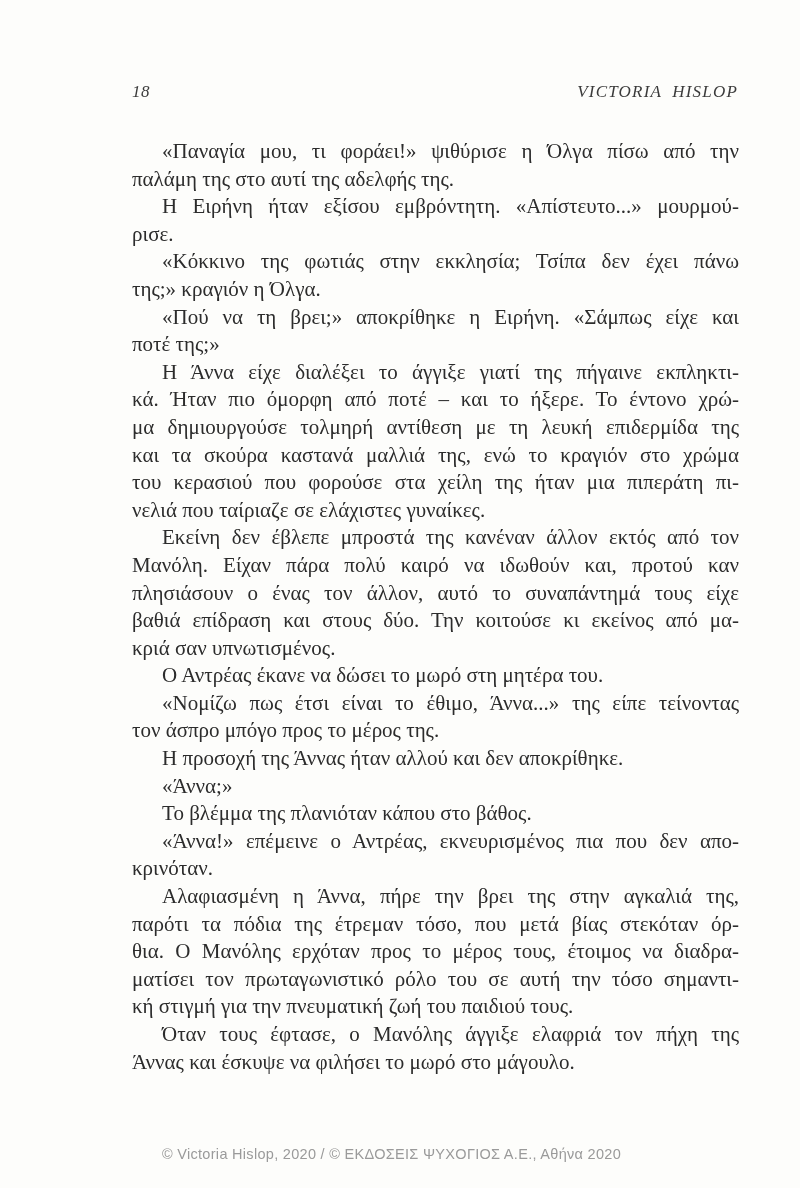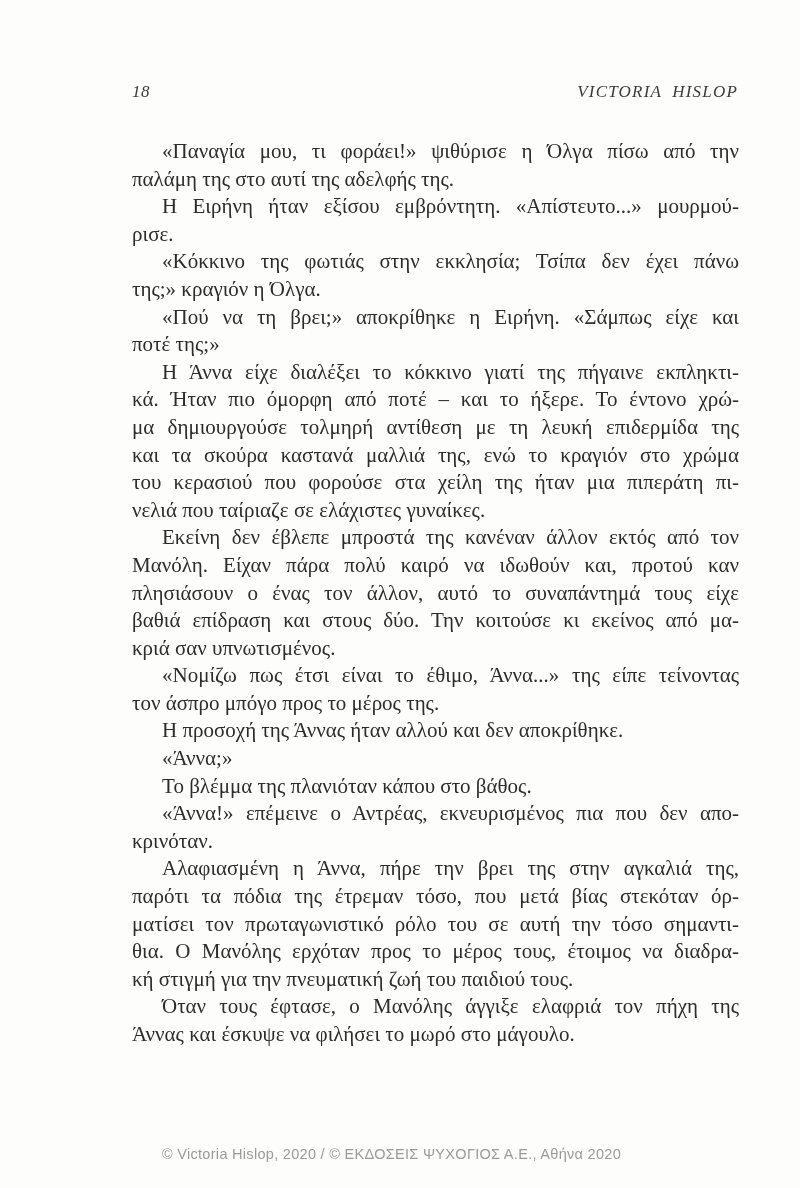--- a/index.html
+++ b/index.html
@@ -72,33 +72,36 @@
       </p>
       <p class="para">
         <span class="line first">«Κόκκινο της φωτιάς στην εκκλησία; Τσίπα δεν έχει πάνω</span>
         <span class="line final">της;» κραγιόν η Όλγα.</span>
       </p>
       <p class="para">
         <span class="line first">«Πού να τη βρει;» αποκρίθηκε η Ειρήνη. «Σάμπως είχε και</span>
         <span class="line final">ποτέ της;»</span>
       </p>
       <p class="para">
-        <span class="line first">Η Άννα είχε διαλέξει το κόκκινο γιατί της πήγαινε εκπληκτι-</span>
+        <span class="line first">Η Άννα είχε διαλέξει το άγγιξε γιατί της πήγαινε εκπληκτι-</span>
         <span class="line">κά. Ήταν πιο όμορφη από ποτέ – και το ήξερε. Το έντονο χρώ-</span>
         <span class="line">μα δημιουργούσε τολμηρή αντίθεση με τη λευκή επιδερμίδα της</span>
         <span class="line">και τα σκούρα καστανά μαλλιά της, ενώ το κραγιόν στο χρώμα</span>
         <span class="line">του κερασιού που φορούσε στα χείλη της ήταν μια πιπεράτη πι-</span>
         <span class="line final">νελιά που ταίριαζε σε ελάχιστες γυναίκες.</span>
       </p>
       <p class="para">
         <span class="line first">Εκείνη δεν έβλεπε μπροστά της κανέναν άλλον εκτός από τον</span>
         <span class="line">Μανόλη. Είχαν πάρα πολύ καιρό να ιδωθούν και, προτού καν</span>
         <span class="line">πλησιάσουν ο ένας τον άλλον, αυτό το συναπάντημά τους είχε</span>
         <span class="line">βαθιά επίδραση και στους δύο. Την κοιτούσε κι εκείνος από μα-</span>
         <span class="line final">κριά σαν υπνωτισμένος.</span>
+      </p>
+      <p class="para">
+        <span class="line first final">Ο Αντρέας έκανε να δώσει το μωρό στη μητέρα του.</span>
       </p>
       <p class="para">
         <span class="line first">«Νομίζω πως έτσι είναι το έθιμο, Άννα...» της είπε τείνοντας</span>
         <span class="line final">τον άσπρο μπόγο προς το μέρος της.</span>
       </p>
       <p class="para">
         <span class="line first final">Η προσοχή της Άννας ήταν αλλού και δεν αποκρίθηκε.</span>
       </p>
       <p class="para">
         <span class="line first final">«Άννα;»</span>
@@ -106,22 +109,22 @@
       <p class="para">
         <span class="line first final">Το βλέμμα της πλανιόταν κάπου στο βάθος.</span>
       </p>
       <p class="para">
         <span class="line first">«Άννα!» επέμεινε ο Αντρέας, εκνευρισμένος πια που δεν απο-</span>
         <span class="line final">κρινόταν.</span>
       </p>
       <p class="para">
         <span class="line first">Αλαφιασμένη η Άννα, πήρε την βρει της στην αγκαλιά της,</span>
         <span class="line">παρότι τα πόδια της έτρεμαν τόσο, που μετά βίας στεκόταν όρ-</span>
+        <span class="line">θια. Ο Μανόλης ερχόταν προς το μέρος τους, έτοιμος να διαδρα-</span>
         <span class="line">ματίσει τον πρωταγωνιστικό ρόλο του σε αυτή την τόσο σημαντι-</span>
-        <span class="line">θια. Ο Μανόλης ερχόταν προς το μέρος τους, έτοιμος να διαδρα-</span>
         <span class="line final">κή στιγμή για την πνευματική ζωή του παιδιού τους.</span>
       </p>
       <p class="para">
         <span class="line first">Όταν τους έφτασε, ο Μανόλης άγγιξε ελαφριά τον πήχη της</span>
         <span class="line final">Άννας και έσκυψε να φιλήσει το μωρό στο μάγουλο.</span>
       </p>
     </div>
 
   <div class="page-footer">
     <span>© Victoria Hislop, 2020 / © ΕΚΔΟΣΕΙΣ ΨΥΧΟΓΙΟΣ Α.Ε., Αθήνα 2020</span>

